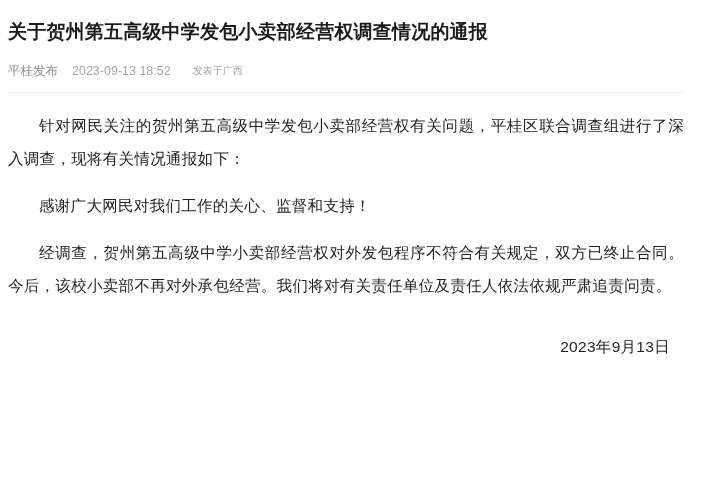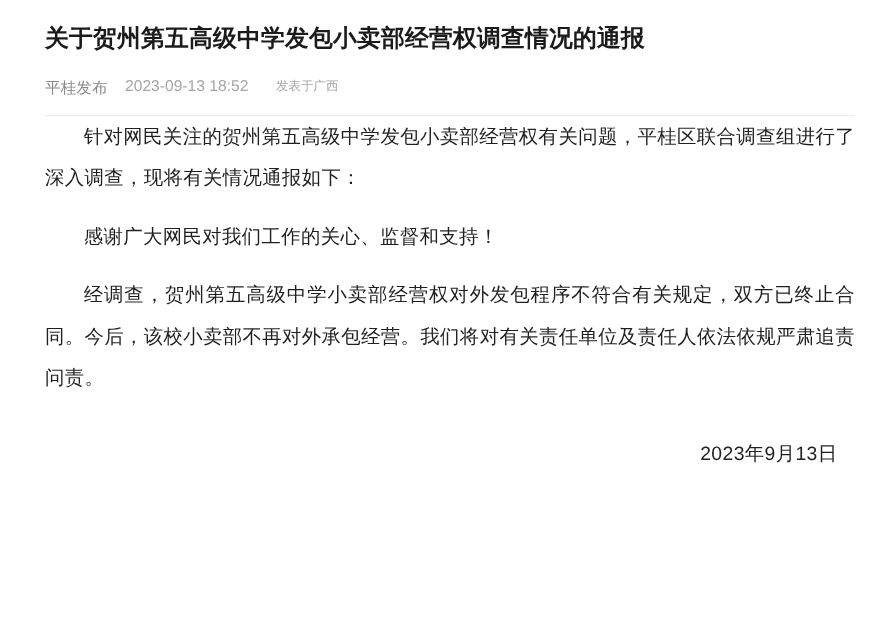--- a/index.html
+++ b/index.html
@@ -11,34 +11,35 @@
     height: 497px;
     background: #ffffff;
     font-family: "Liberation Sans", "DejaVu Sans", sans-serif;
     color: #1a1a1a;
     overflow: hidden;
   }
   .page {
     width: 706px;
     height: 497px;
     box-sizing: border-box;
-    padding: 12px 22px 0 36px;
+    padding: 12px 22px 0 8px;
     position: relative;
   }
   .article-title {
     font-size: 19px;
     font-weight: bold;
     line-height: 28px;
     color: #1b1b1b;
     letter-spacing: 0.2px;
     margin: 6px 0 0 0;
     white-space: nowrap;
   }
   .meta-row {
     display: flex;
+    align-items: center;
     margin-top: 16px;
     font-size: 12.5px;
     color: #9a9a9a;
     height: 18px;
   }
   .meta-source {
     color: #8a8a8a;
     font-size: 12.5px;
     margin-right: 14px;
   }
@@ -50,20 +51,21 @@
   .meta-location {
     color: #a6a6a6;
     font-size: 10px;
   }
   .divider {
     margin-top: 12px;
     border-top: 1px solid #ededed;
     width: 100%;
   }
   .body-content {
+    margin-top: 16px;
   }
   .para {
     font-size: 15.5px;
     line-height: 33px;
     color: #1f1f1f;
     text-indent: 2em;
     margin: 0 0 14px 0;
     text-align: justify;
     letter-spacing: 0.3px;
   }

